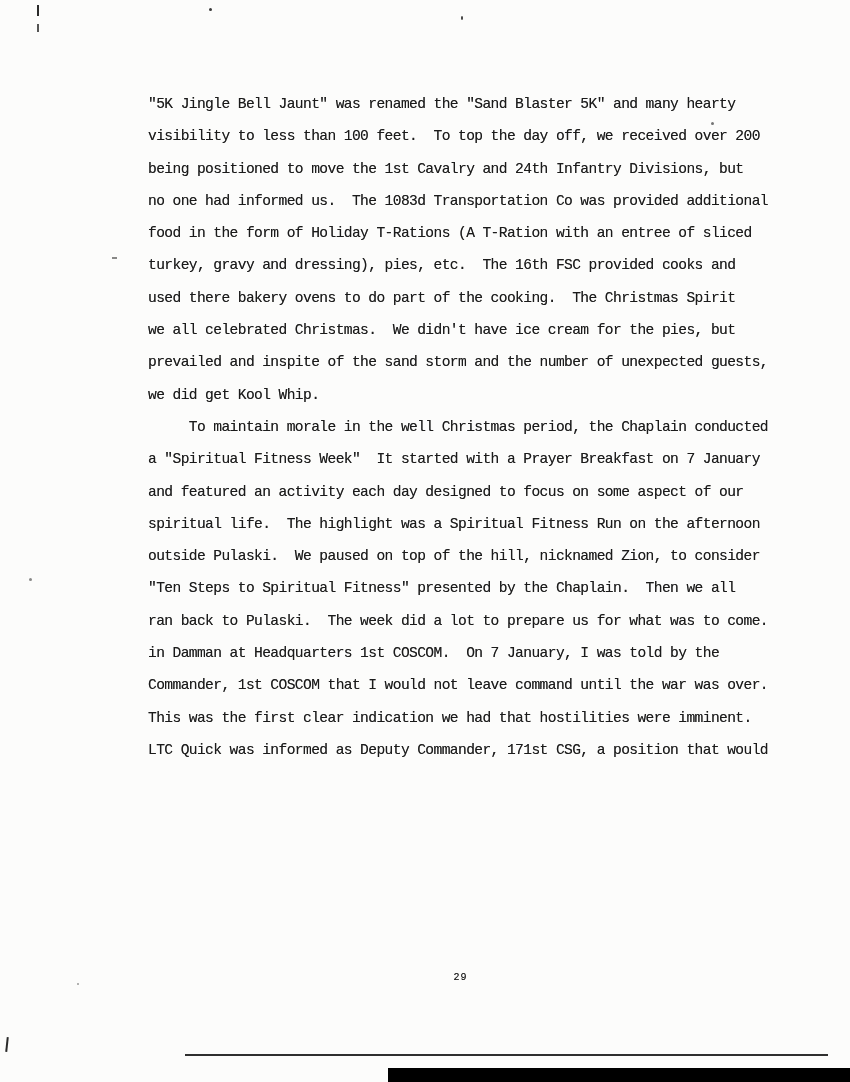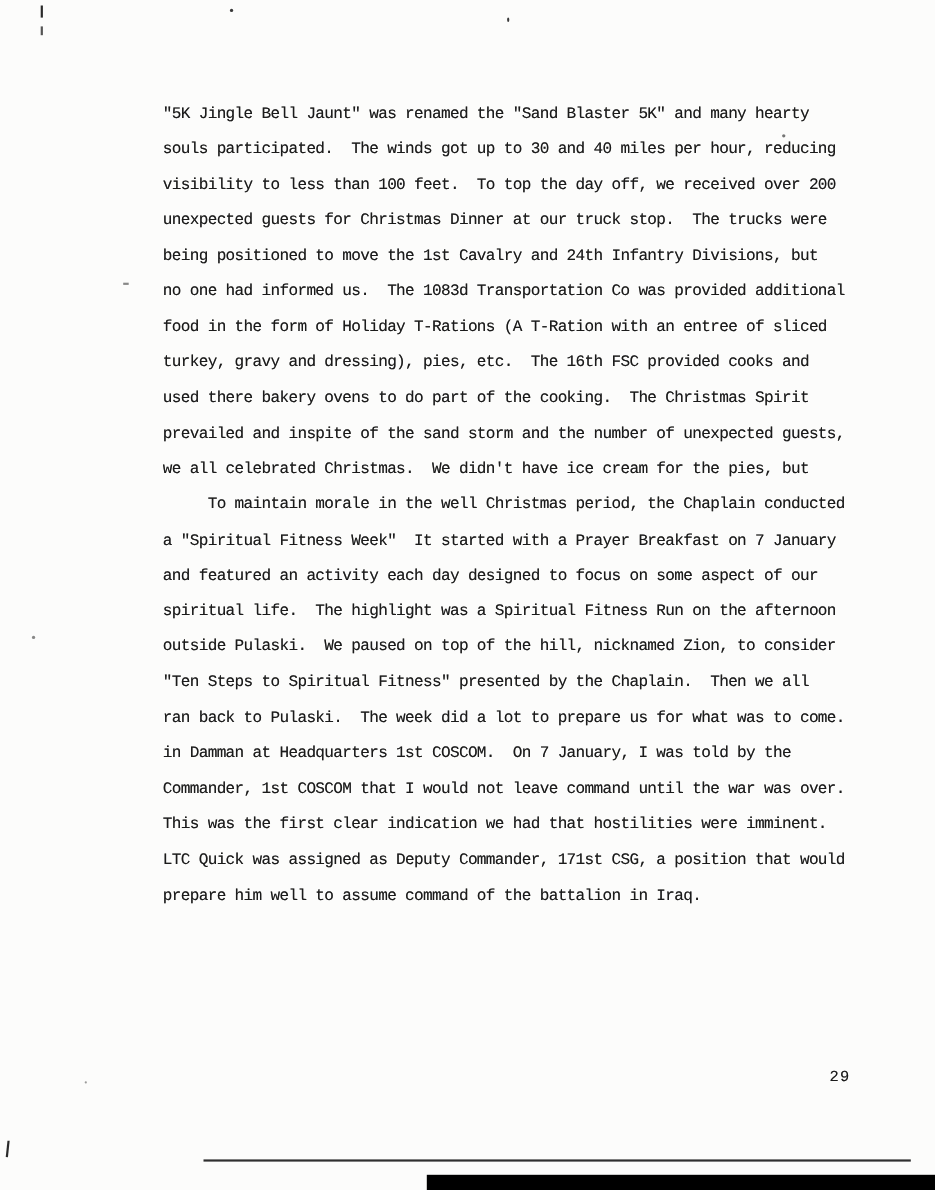--- a/index.html
+++ b/index.html
@@ -35,23 +35,23 @@
   }
   .line {
     white-space: pre;
     height: 32.3px;
   }
   .page-number {
     position: absolute;
     top: 972px;
     left: 148px;
     width: 625px;
-    text-align: right;
+    text-align: center;
     color: var(--ink);
-    font-size: 14px;
+    font-size: 10px;
     letter-spacing: 1px;
     text-shadow: 0 0 0.5px rgba(20,20,20,0.55);
   }
   
   .scan-tick {
     position: absolute;
     background: #2a2a2a;
   }
   .tick-a { left: 37px; top: 5px;  width: 2px; height: 11px; }
   .tick-b { left: 37px; top: 24px; width: 2px; height: 8px; opacity: 0.8; }
@@ -95,48 +95,46 @@
   <span class="speck speck-2"></span>
   <span class="speck speck-3"></span>
   <span class="speck speck-4"></span>
   <span class="speck speck-5"></span>
   <span class="speck speck-6"></span>
 
   <div class="text-block">
 
     <div class="paragraph">
       <div class="line">"5K Jingle Bell Jaunt" was renamed the "Sand Blaster 5K" and many hearty</div>
-      <div class="line">souls participated.  The winds got up to 30 and 40 miles per hour, reducing</div>
       <div class="line">visibility to less than 100 feet.  To top the day off, we received over 200</div>
-      <div class="line">unexpected guests for Christmas Dinner at our truck stop.  The trucks were</div>
       <div class="line">being positioned to move the 1st Cavalry and 24th Infantry Divisions, but</div>
       <div class="line">no one had informed us.  The 1083d Transportation Co was provided additional</div>
       <div class="line">food in the form of Holiday T-Rations (A T-Ration with an entree of sliced</div>
       <div class="line">turkey, gravy and dressing), pies, etc.  The 16th FSC provided cooks and</div>
       <div class="line">used there bakery ovens to do part of the cooking.  The Christmas Spirit</div>
+      <div class="line">we all celebrated Christmas.  We didn't have ice cream for the pies, but</div>
       <div class="line">prevailed and inspite of the sand storm and the number of unexpected guests,</div>
-      <div class="line">we all celebrated Christmas.  We didn't have ice cream for the pies, but</div>
+      <div class="line">we did get Kool Whip.</div>
     </div>
 
     <div class="paragraph">
       <div class="line">     To maintain morale in the well Christmas period, the Chaplain conducted</div>
       <div class="line">a "Spiritual Fitness Week"  It started with a Prayer Breakfast on 7 January</div>
       <div class="line">and featured an activity each day designed to focus on some aspect of our</div>
       <div class="line">spiritual life.  The highlight was a Spiritual Fitness Run on the afternoon</div>
       <div class="line">outside Pulaski.  We paused on top of the hill, nicknamed Zion, to consider</div>
       <div class="line">"Ten Steps to Spiritual Fitness" presented by the Chaplain.  Then we all</div>
       <div class="line">ran back to Pulaski.  The week did a lot to prepare us for what was to come.</div>
     </div>
 
     <div class="paragraph">
       <div class="line">in Damman at Headquarters 1st COSCOM.  On 7 January, I was told by the</div>
       <div class="line">Commander, 1st COSCOM that I would not leave command until the war was over.</div>
       <div class="line">This was the first clear indication we had that hostilities were imminent.</div>
-      <div class="line">LTC Quick was assigned as Deputy Commander, 171st CSG, a position that would</div>
-      <div class="line">prepare him well to assume command of the battalion in Iraq.</div>
+      <div class="line">LTC Quick was informed as Deputy Commander, 171st CSG, a position that would</div>
     </div>
 
   </div>
 
   <div class="page-number">29</div>
 
   <span class="scan-tick tick-c"></span>
   <div class="scan-hline"></div>
   <div class="scan-bar"></div>
 

